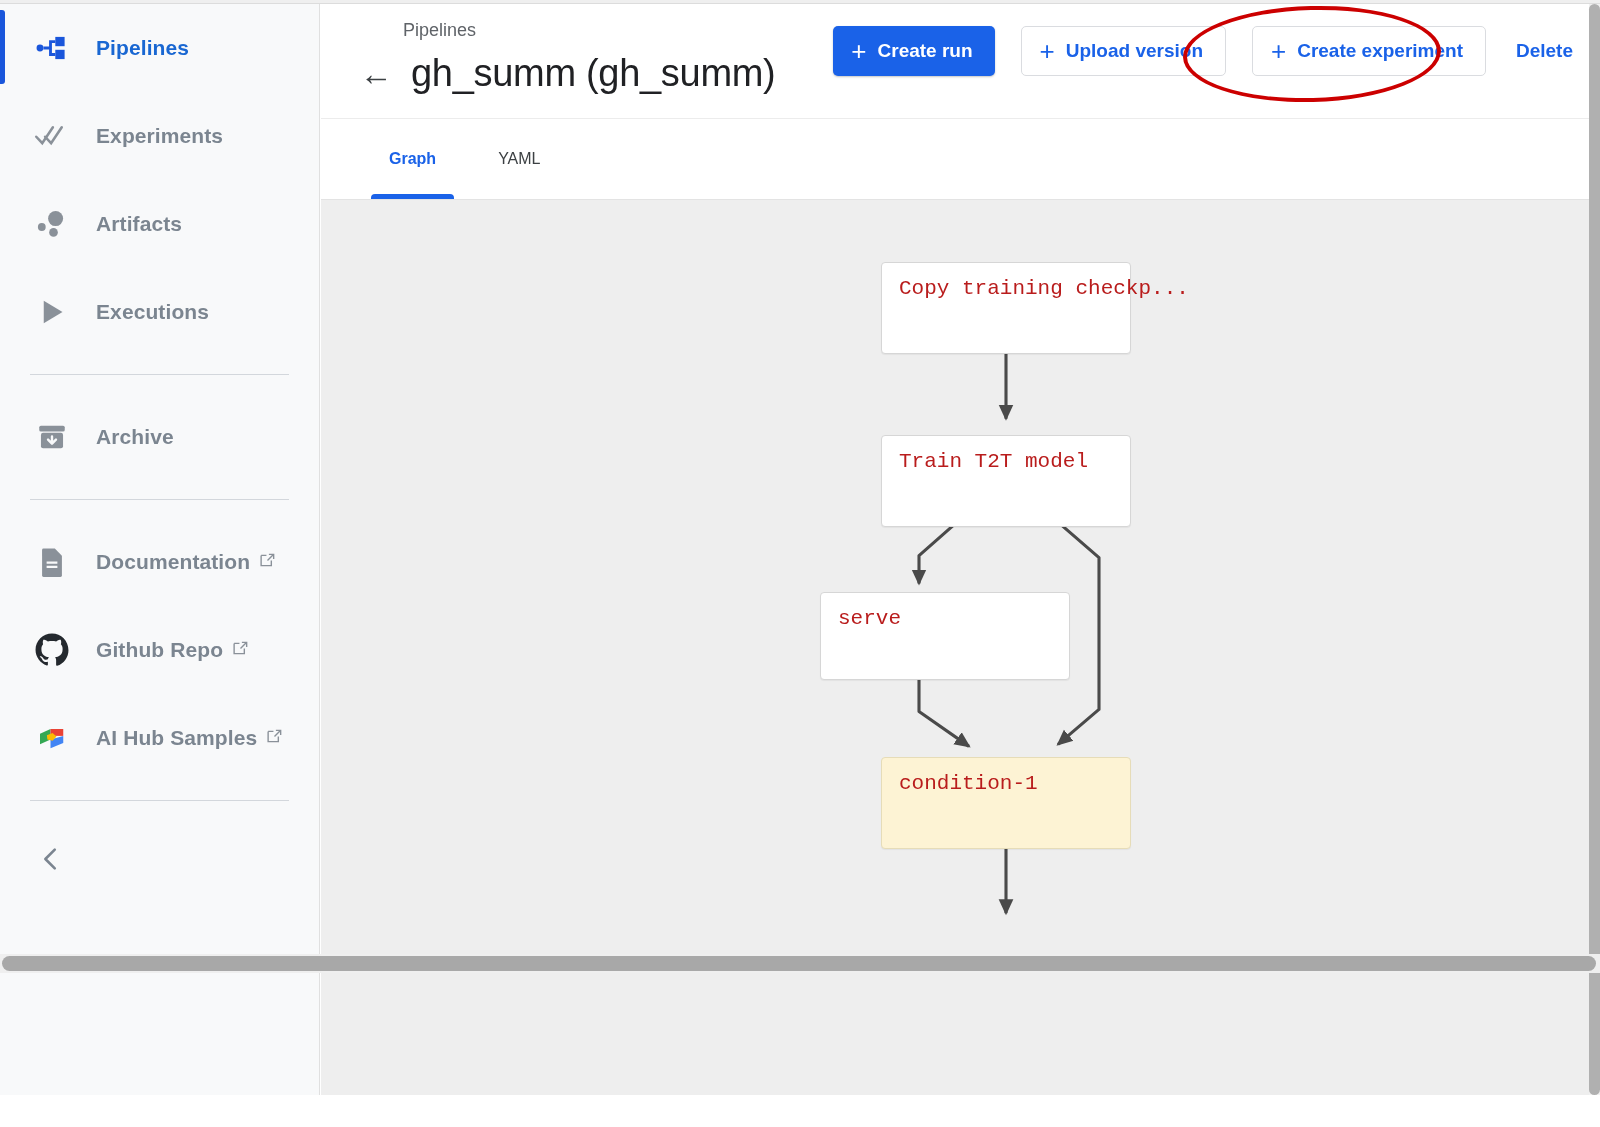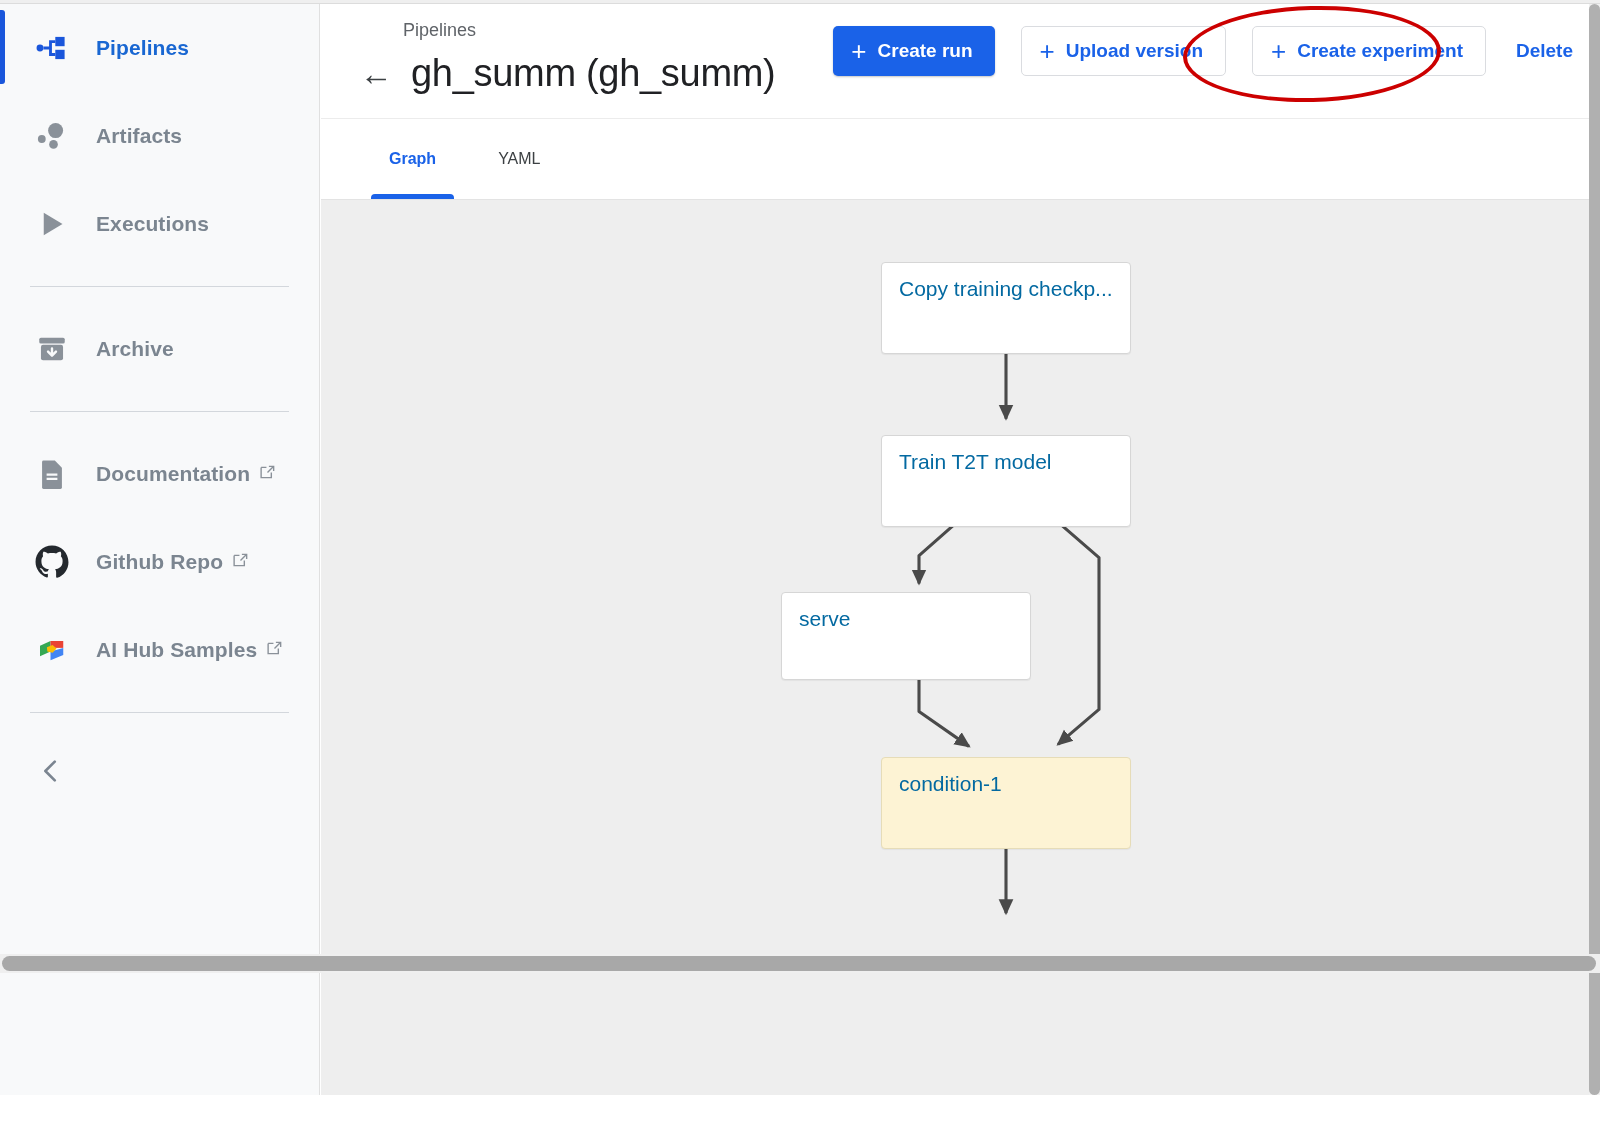--- a/index.html
+++ b/index.html
@@ -152,22 +152,22 @@
     position: absolute;
     background: #ffffff;
     border: 1px solid #d6d6d6;
     border-radius: 4px;
     box-shadow: 0 1px 1px rgba(0,0,0,.05);
     cursor: pointer;
   }
   .node.condition { background: #fcf4d3; background: #fdf3d4; border-color: #e6dcb8; }
   .node-label {
     position: absolute; left: 17px; top: 14px;
-    font-size: 21px; color: #0369a1;
-    white-space: nowrap; overflow: hidden;
+    font-size: 21px; color: #b91c1c;
+    white-space: nowrap; overflow: hidden; font-family: Liberation Mono, monospace;
   }
   .edges { position: absolute; left: 0; top: 0; width: 100%; height: 100%; pointer-events: none; }
 
   
   .vscroll {
     position: absolute; right: 0; top: 4px; width: 11px; height: 1091px;
     background: #f1f1f1;
   }
   .vscroll .thumb {
     position: absolute; left: 0; top: 0; width: 11px; height: 1091px;
@@ -196,20 +196,29 @@
         <svg width="36" height="36" viewBox="0 0 24 24">
           <circle cx="4" cy="12" r="2.3" fill="#1a56db"></circle>
           <rect x="14.2" y="4.6" width="6.2" height="6.2" fill="#1a56db"></rect>
           <rect x="14.2" y="13.2" width="6.2" height="6.2" fill="#1a56db"></rect>
           <path d="M6.3 12 H11 V7.7 H14.2 M11 12 V16.3 H14.2" stroke="#1a56db" stroke-width="1.9" fill="none"></path>
         </svg>
       </span>
       <span class="nav-label">Pipelines</span>
     </div>
 
+    <div class="nav-item">
+      <span class="nav-icon">
+        <svg width="36" height="36" viewBox="0 0 24 24">
+          <path d="M1.5 12.5 L5.5 16.8 L12.6 6.2" stroke="#8a9199" stroke-width="1.7" fill="none" stroke-linecap="round"></path>
+          <path d="M7.4 12.5 L11.4 16.8 L18.5 6.2" stroke="#8a9199" stroke-width="1.7" fill="none" stroke-linecap="round"></path>
+        </svg>
+      </span>
+      <span class="nav-label">Experiments</span>
+    </div>
 
     <div class="nav-item">
       <span class="nav-icon">
         <svg width="36" height="36" viewBox="0 0 24 24">
           <circle cx="14.4" cy="8.4" r="5" fill="#8a9199"></circle>
           <circle cx="5.2" cy="14" r="2.6" fill="#8a9199"></circle>
           <circle cx="13" cy="17.6" r="2.9" fill="#8a9199"></circle>
         </svg>
       </span>
       <span class="nav-label">Artifacts</span>
@@ -359,21 +368,21 @@
         </svg>
 
         <div class="node" style="left:560px; top:62px; width:250px; height:92px;">
           <div class="node-label">Copy training checkp...</div>
         </div>
 
         <div class="node" style="left:560px; top:235px; width:250px; height:92px;">
           <div class="node-label">Train T2T model</div>
         </div>
 
-        <div class="node" style="left:460px; top:392px; width:250px; height:88px;">
+        <div class="node" style="left:499px; top:392px; width:250px; height:88px;">
           <div class="node-label">serve</div>
         </div>
 
         <div class="node condition" style="left:560px; top:557px; width:250px; height:92px;">
           <div class="node-label">condition-1</div>
         </div>
 
 
       </div>
     </div>

